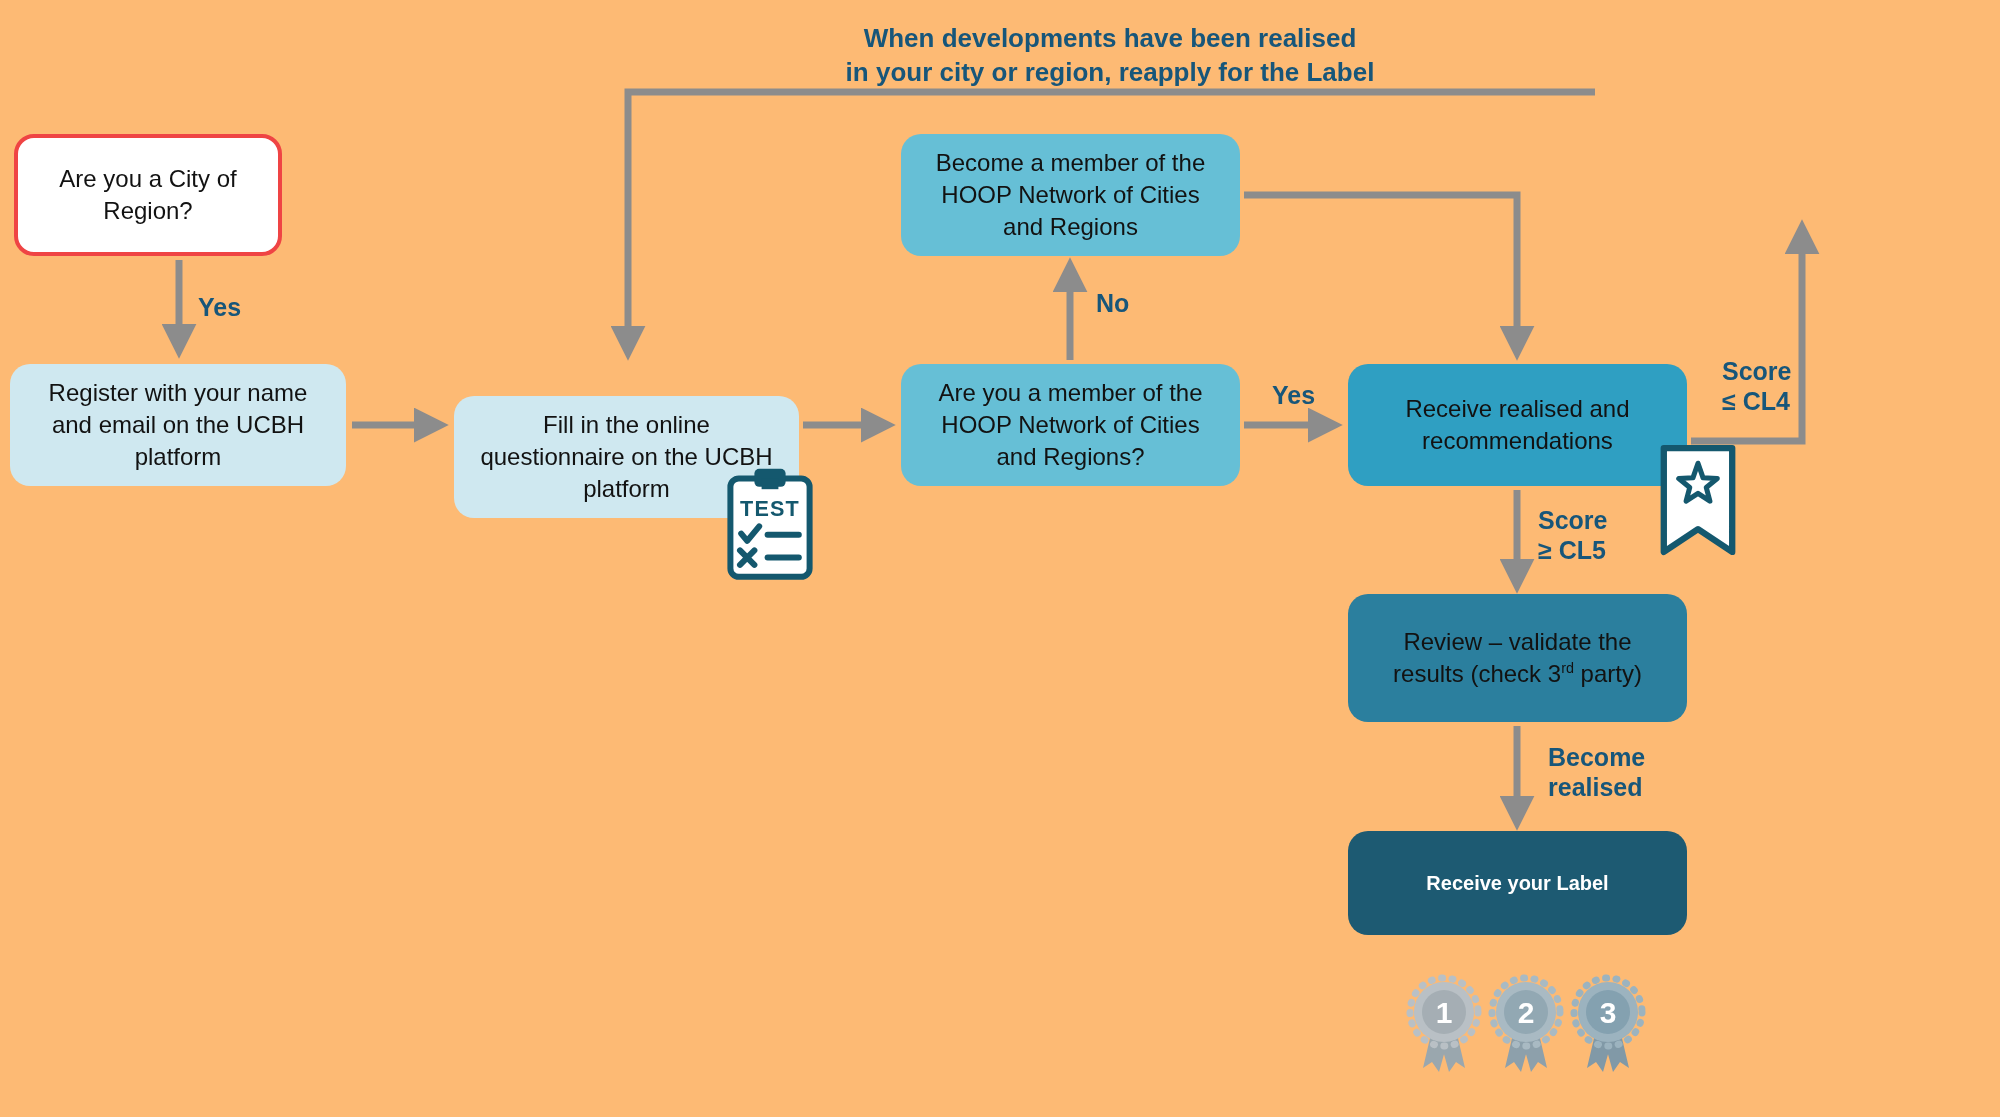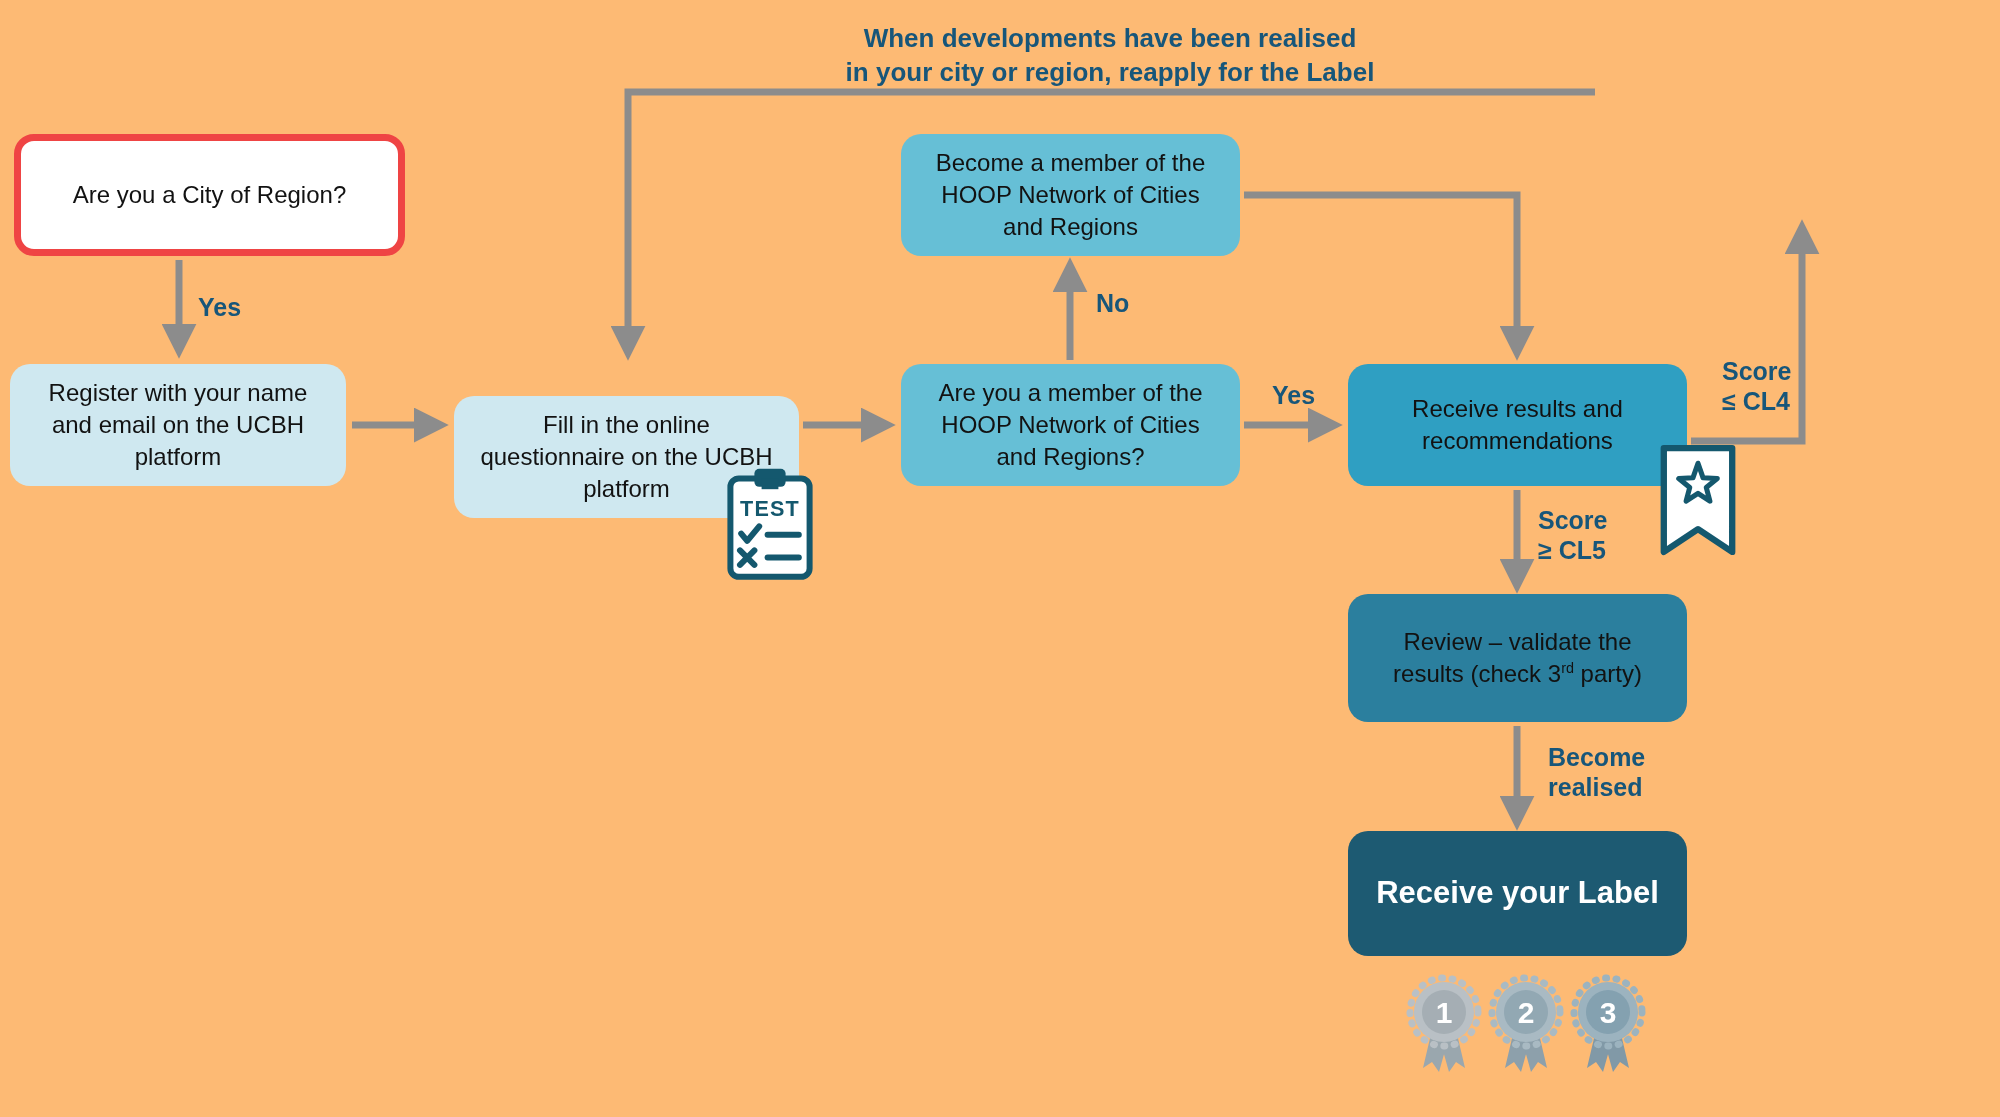--- a/index.html
+++ b/index.html
@@ -8,28 +8,28 @@
   .canvas { position:relative; width:2000px; height:1117px; background:#fdba74; overflow:hidden; }
 
   svg.connectors { position:absolute; left:0; top:0; width:2000px; height:1117px; pointer-events:none; }
 
   .box {
     position:absolute; border-radius:20px;
     display:flex; align-items:center; justify-content:center;
     text-align:center; font-size:24px; color:#121212;
     padding:8px 22px; line-height:1.32;
   }
-  .box-city      { left:14px;   top:134px; width:391px; height:122px; background:#ffffff; border:7px solid #ef4444; }
+  .box-city      { left:14px;   top:134px; width:268px; height:122px; background:#ffffff; border:4px solid #ef4444; }
   .box-register  { left:10px;   top:364px; width:336px; height:122px; background:#cfe8f0; }
   .box-quest     { left:454px;  top:364px; width:345px; height:122px; background:#cfe8f0;margin-top:32px; }
   .box-memberq   { left:901px;  top:364px; width:339px; height:122px; background:#66bfd6; }
   .box-become    { left:901px;  top:134px; width:339px; height:122px; background:#66bfd6; }
   .box-results   { left:1348px; top:364px; width:339px; height:122px; background:#2f9fc2; }
   .box-review    { left:1348px; top:594px; width:339px; height:128px; background:#2b7f9e; }
-  .box-final     { left:1348px; top:831px; width:339px; height:125px; background:#1d5a72; color:#ffffff; font-weight:700; font-size:31px; }
+  .box-final     { left:1348px; top:831px; width:339px; height:104px; background:#1d5a72; color:#ffffff; font-weight:700; font-size:20px; }
   .box-learn     { left:1598px; top:28px;  width:394px; height:190px; background:#a3d7e5; }
 
   .box sup { font-size:60%; vertical-align:super; }
 
   .note {
     position:absolute; left:660px; top:22px; width:900px;
     text-align:center; color:#17567a; font-weight:700;
     font-size:26px; line-height:1.3;
   }
   .note span { display:block; }
@@ -99,21 +99,21 @@
 
   <div class="box box-memberq">
     <span>Are you a member of the HOOP Network of Cities and Regions?</span>
   </div>
 
   <div class="box box-become">
     <span>Become a member of the HOOP Network of Cities and Regions</span>
   </div>
 
   <div class="box box-results">
-    <span>Receive results and recommendations</span>
+    <span>Receive realised and recommendations</span>
   </div>
 
   <div class="box box-review">
     <span><span>Review – validate the results (check 3</span><sup>rd</sup><span> party)</span></span>
   </div>
 
   <div class="box box-final">
     <span>Receive your Label</span>
   </div>
 

